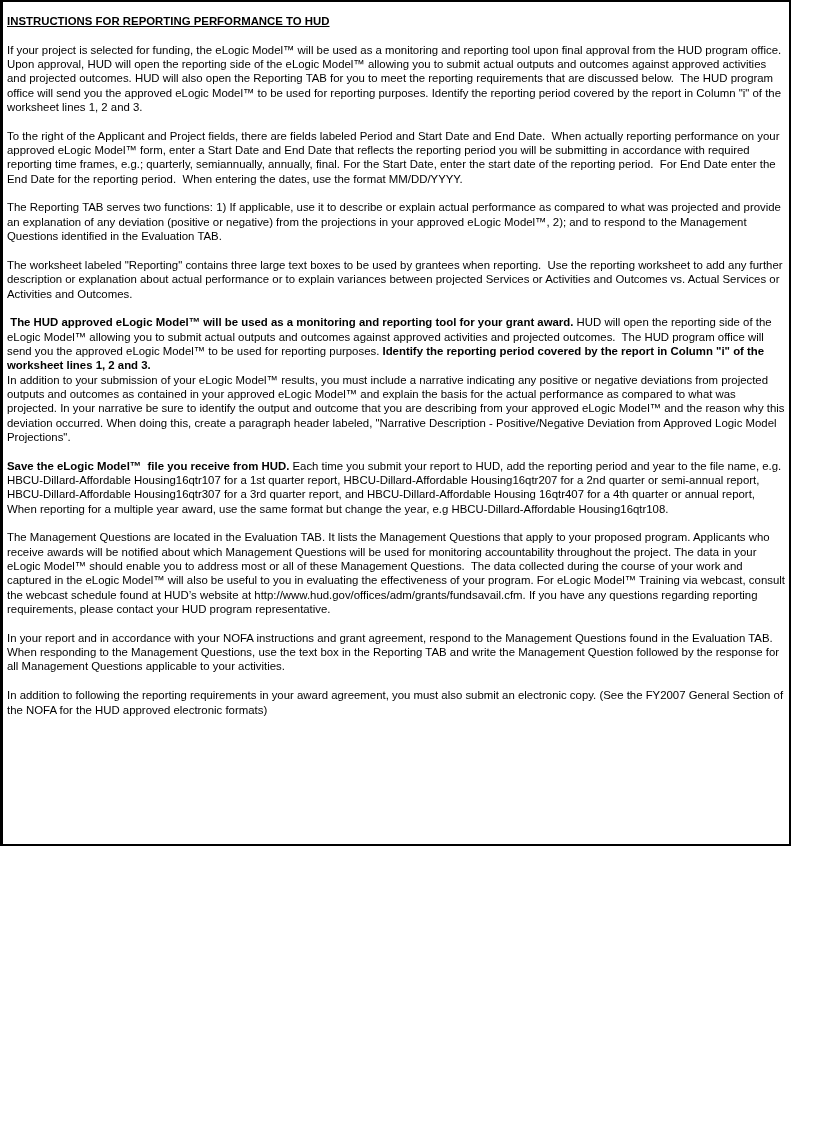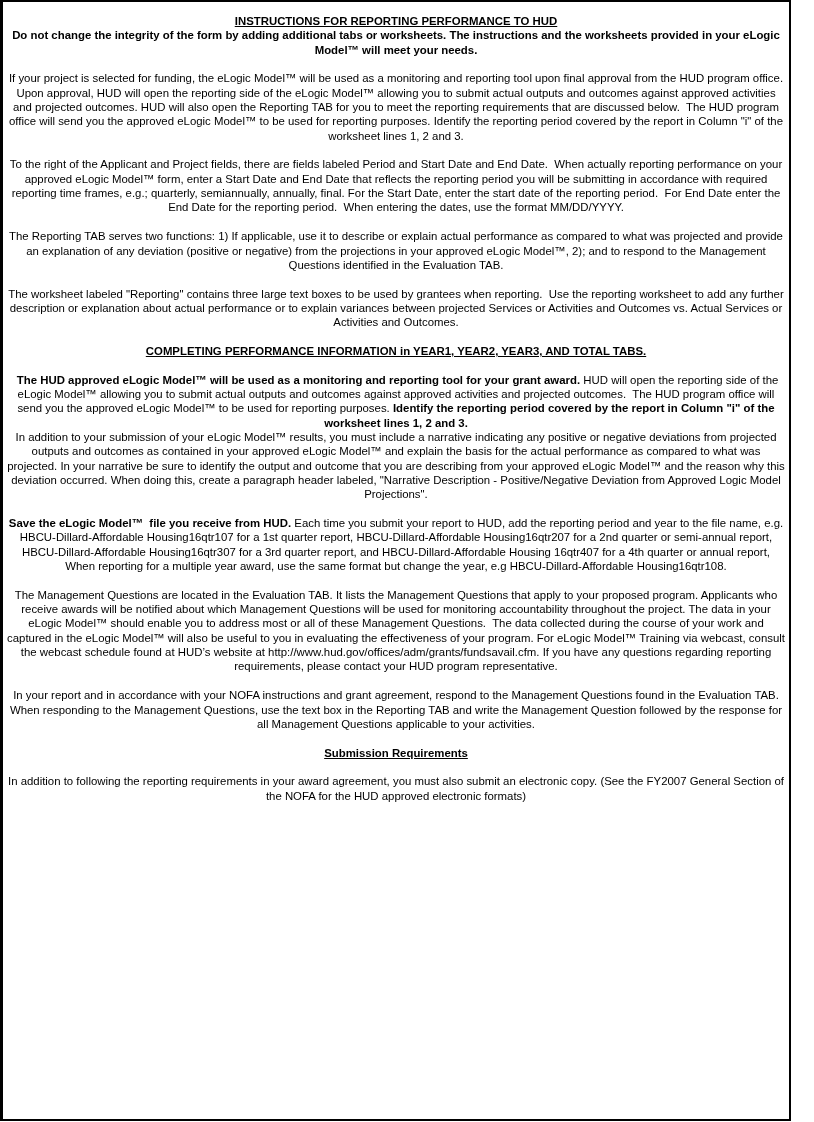--- a/index.html
+++ b/index.html
@@ -9,71 +9,67 @@
   }
   body {
     width: 814px;
     height: 1122px;
     font-family: "Liberation Sans", "DejaVu Sans", sans-serif;
     color: #000000;
   }
   .page {
     box-sizing: border-box;
     width: 791px;
-    height: 1121px;
+    height: 846px;
     border-left: 3px solid #000000;
     border-top: 2px solid #000000;
     border-right: 2px solid #000000;
     border-bottom: 2px solid #000000;
     padding: 12px 4px 0 4px;
     background: #ffffff;
     overflow: hidden;
-    text-align: center;
   }
   .page p {
     margin: 0;
     font-size: 11.4px;
     line-height: 14.35px;
     white-space: pre-wrap;
     word-wrap: break-word;
   }
   .bold { font-weight: bold; }
   .underline { text-decoration: underline; }
   .gap { margin-top: 14.35px !important; }
   .gap-sm { margin-top: 7px !important; }
 </style>
 </head>
 <body>
 
 <div class="page">
 
   <p class="bold underline">INSTRUCTIONS FOR REPORTING PERFORMANCE TO HUD</p>
 
-  <p class="bold">Do not change the integrity of the form by adding additional tabs or worksheets. The instructions and the worksheets provided in your eLogic Model™ will meet your needs.</p>
 
   <p class="gap">If your project is selected for funding, the eLogic Model™ will be used as a monitoring and reporting tool upon final approval from the HUD program office. Upon approval, HUD will open the reporting side of the eLogic Model™ allowing you to submit actual outputs and outcomes against approved activities and projected outcomes. HUD will also open the Reporting TAB for you to meet the reporting requirements that are discussed below.  The HUD program office will send you the approved eLogic Model™ to be used for reporting purposes. Identify the reporting period covered by the report in Column "i" of the worksheet lines 1, 2 and 3.</p>
 
   <p class="gap">To the right of the Applicant and Project fields, there are fields labeled Period and Start Date and End Date.  When actually reporting performance on your approved eLogic Model™ form, enter a Start Date and End Date that reflects the reporting period you will be submitting in accordance with required reporting time frames, e.g.; quarterly, semiannually, annually, final. For the Start Date, enter the start date of the reporting period.  For End Date enter the End Date for the reporting period.  When entering the dates, use the format MM/DD/YYYY.</p>
 
   <p class="gap">The Reporting TAB serves two functions: 1) If applicable, use it to describe or explain actual performance as compared to what was projected and provide an explanation of any deviation (positive or negative) from the projections in your approved eLogic Model™, 2); and to respond to the Management Questions identified in the Evaluation TAB.</p>
 
   <p class="gap">The worksheet labeled "Reporting" contains three large text boxes to be used by grantees when reporting.  Use the reporting worksheet to add any further description or explanation about actual performance or to explain variances between projected Services or Activities and Outcomes vs. Actual Services or Activities and Outcomes.</p>
 
 
-  <p class="gap bold underline">COMPLETING PERFORMANCE INFORMATION in YEAR1, YEAR2, YEAR3, AND TOTAL TABS.</p>
 
   <p class="gap"><span class="bold"> The HUD approved eLogic Model™ will be used as a monitoring and reporting tool for your grant award.</span><span> HUD will open the reporting side of the eLogic Model™ allowing you to submit actual outputs and outcomes against approved activities and projected outcomes.  The HUD program office will send you the approved eLogic Model™ to be used for reporting purposes. </span><span class="bold">Identify the reporting period covered by the report in Column "i" of the worksheet lines 1, 2 and 3.</span></p>
 
 
   <p>In addition to your submission of your eLogic Model™ results, you must include a narrative indicating any positive or negative deviations from projected outputs and outcomes as contained in your approved eLogic Model™ and explain the basis for the actual performance as compared to what was projected. In your narrative be sure to identify the output and outcome that you are describing from your approved eLogic Model™ and the reason why this deviation occurred. When doing this, create a paragraph header labeled, "Narrative Description - Positive/Negative Deviation from Approved Logic Model Projections".</p>
 
   <p class="gap"><span class="bold">Save the eLogic Model™  file you receive from HUD.</span><span> Each time you submit your report to HUD, add the reporting period and year to the file name, e.g. HBCU-Dillard-Affordable Housing16qtr107 for a 1st quarter report, HBCU-Dillard-Affordable Housing16qtr207 for a 2nd quarter or semi-annual report, HBCU-Dillard-Affordable Housing16qtr307 for a 3rd quarter report, and HBCU-Dillard-Affordable Housing 16qtr407 for a 4th quarter or annual report, When reporting for a multiple year award, use the same format but change the year, e.g HBCU-Dillard-Affordable Housing16qtr108.</span></p>
 
 
   <p class="gap">The Management Questions are located in the Evaluation TAB. It lists the Management Questions that apply to your proposed program. Applicants who receive awards will be notified about which Management Questions will be used for monitoring accountability throughout the project. The data in your eLogic Model™ should enable you to address most or all of these Management Questions.  The data collected during the course of your work and captured in the eLogic Model™ will also be useful to you in evaluating the effectiveness of your program. For eLogic Model™ Training via webcast, consult the webcast schedule found at HUD’s website at http://www.hud.gov/offices/adm/grants/fundsavail.cfm. If you have any questions regarding reporting requirements, please contact your HUD program representative.</p>
 
   <p class="gap">In your report and in accordance with your NOFA instructions and grant agreement, respond to the Management Questions found in the Evaluation TAB. When responding to the Management Questions, use the text box in the Reporting TAB and write the Management Question followed by the response for all Management Questions applicable to your activities.</p>
 
-  <p class="gap bold underline">Submission Requirements</p>
 
   <p class="gap">In addition to following the reporting requirements in your award agreement, you must also submit an electronic copy. (See the FY2007 General Section of the NOFA for the HUD approved electronic formats)</p>
 
 </div>
 
 </body></html>

